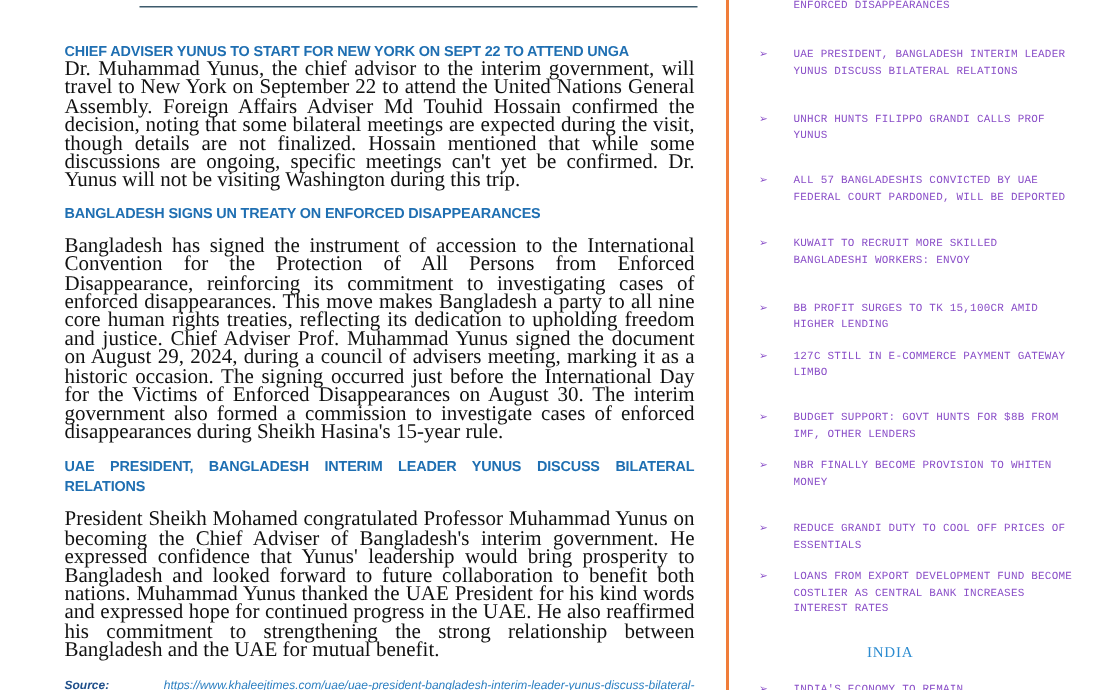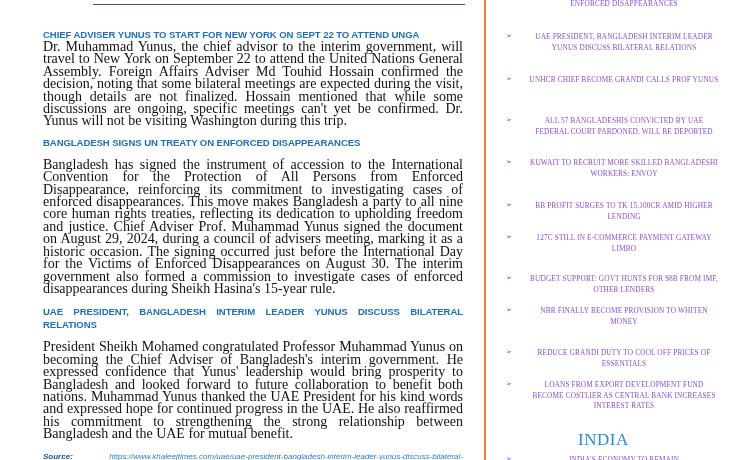--- a/index.html
+++ b/index.html
@@ -13,22 +13,22 @@
   .heading { font-family: "Liberation Sans", sans-serif; font-weight: bold; color: #1f6fb2; font-size: 9.6px; letter-spacing: -0.1px; line-height: 13px; margin: 0; }
   .heading.justify { text-align: justify; text-align-last: left; word-spacing: 3px; }
   .para { font-size: 14px; line-height: 12.4px; text-align: justify; margin: 0; }
   .source { font-family: "Liberation Sans", sans-serif; font-size: 8px; font-style: italic; color: #2b7fc1; margin: 0; line-height: 10px; }
   .source b { color: #1f4f8a; font-weight: bold; }
   .source .link { text-decoration: underline; }
 
   .side { position: absolute; left: 500px; top: 0; width: 225px; }
   .side-item { position: absolute; left: 0; width: 225px; }
   .arrow { position: absolute; left: 6px; top: 0; font-size: 7px; color: #8a4fc8; font-family: "DejaVu Sans", sans-serif; }
-  .side-text { position: absolute; left: 29px; width: 190px; font-family: Liberation Serif, serif; font-size: 7.3px; line-height: 10.5px; color: #8a4fc8; letter-spacing: 0.15px; text-align: center; }
-  .section-title { position: absolute; left: 578px; top: 430px; font-family: "Liberation Serif", serif; font-size: 17px; color: #2b8bd0; letter-spacing: 0.5px; text-align: center; }
+  .side-text { position: absolute; left: 29px; width: 190px; font-family: Liberation Mono, monospace; font-size: 7.3px; line-height: 10.5px; color: #8a4fc8; letter-spacing: 0.15px; }
+  .section-title { position: absolute; left: 578px; top: 430px; font-family: "Liberation Serif", serif; font-size: 10px; color: #2b8bd0; letter-spacing: 0.5px; text-align: center; }
 </style>
 </head>
 <body>
 
 <div class="page">
   <div class="top-rule"></div>
   <div class="side-rule"></div>
 
   <div class="main">
 
@@ -55,21 +55,21 @@
   <div class="side">
     <div class="side-item" style="top:0;">
       <span class="side-text" style="top:-1px;">ENFORCED DISAPPEARANCES</span>
     </div>
     <div class="side-item" style="top:32px;">
       <span class="arrow">➢</span>
       <span class="side-text">UAE PRESIDENT, BANGLADESH INTERIM LEADER YUNUS DISCUSS BILATERAL RELATIONS</span>
     </div>
     <div class="side-item" style="top:75px;">
       <span class="arrow">➢</span>
-      <span class="side-text">UNHCR CHIEF BECOME GRANDI CALLS PROF YUNUS</span>
+      <span class="side-text">UNHCR HUNTS FILIPPO GRANDI CALLS PROF YUNUS</span>
     </div>
     <div class="side-item" style="top:116px;">
       <span class="arrow">➢</span>
       <span class="side-text">ALL 57 BANGLADESHIS CONVICTED BY UAE FEDERAL COURT PARDONED, WILL BE DEPORTED</span>
     </div>
     <div class="side-item" style="top:158px;">
       <span class="arrow">➢</span>
       <span class="side-text">KUWAIT TO RECRUIT MORE SKILLED BANGLADESHI WORKERS: ENVOY</span>
     </div>
     <div class="side-item" style="top:201px;">

